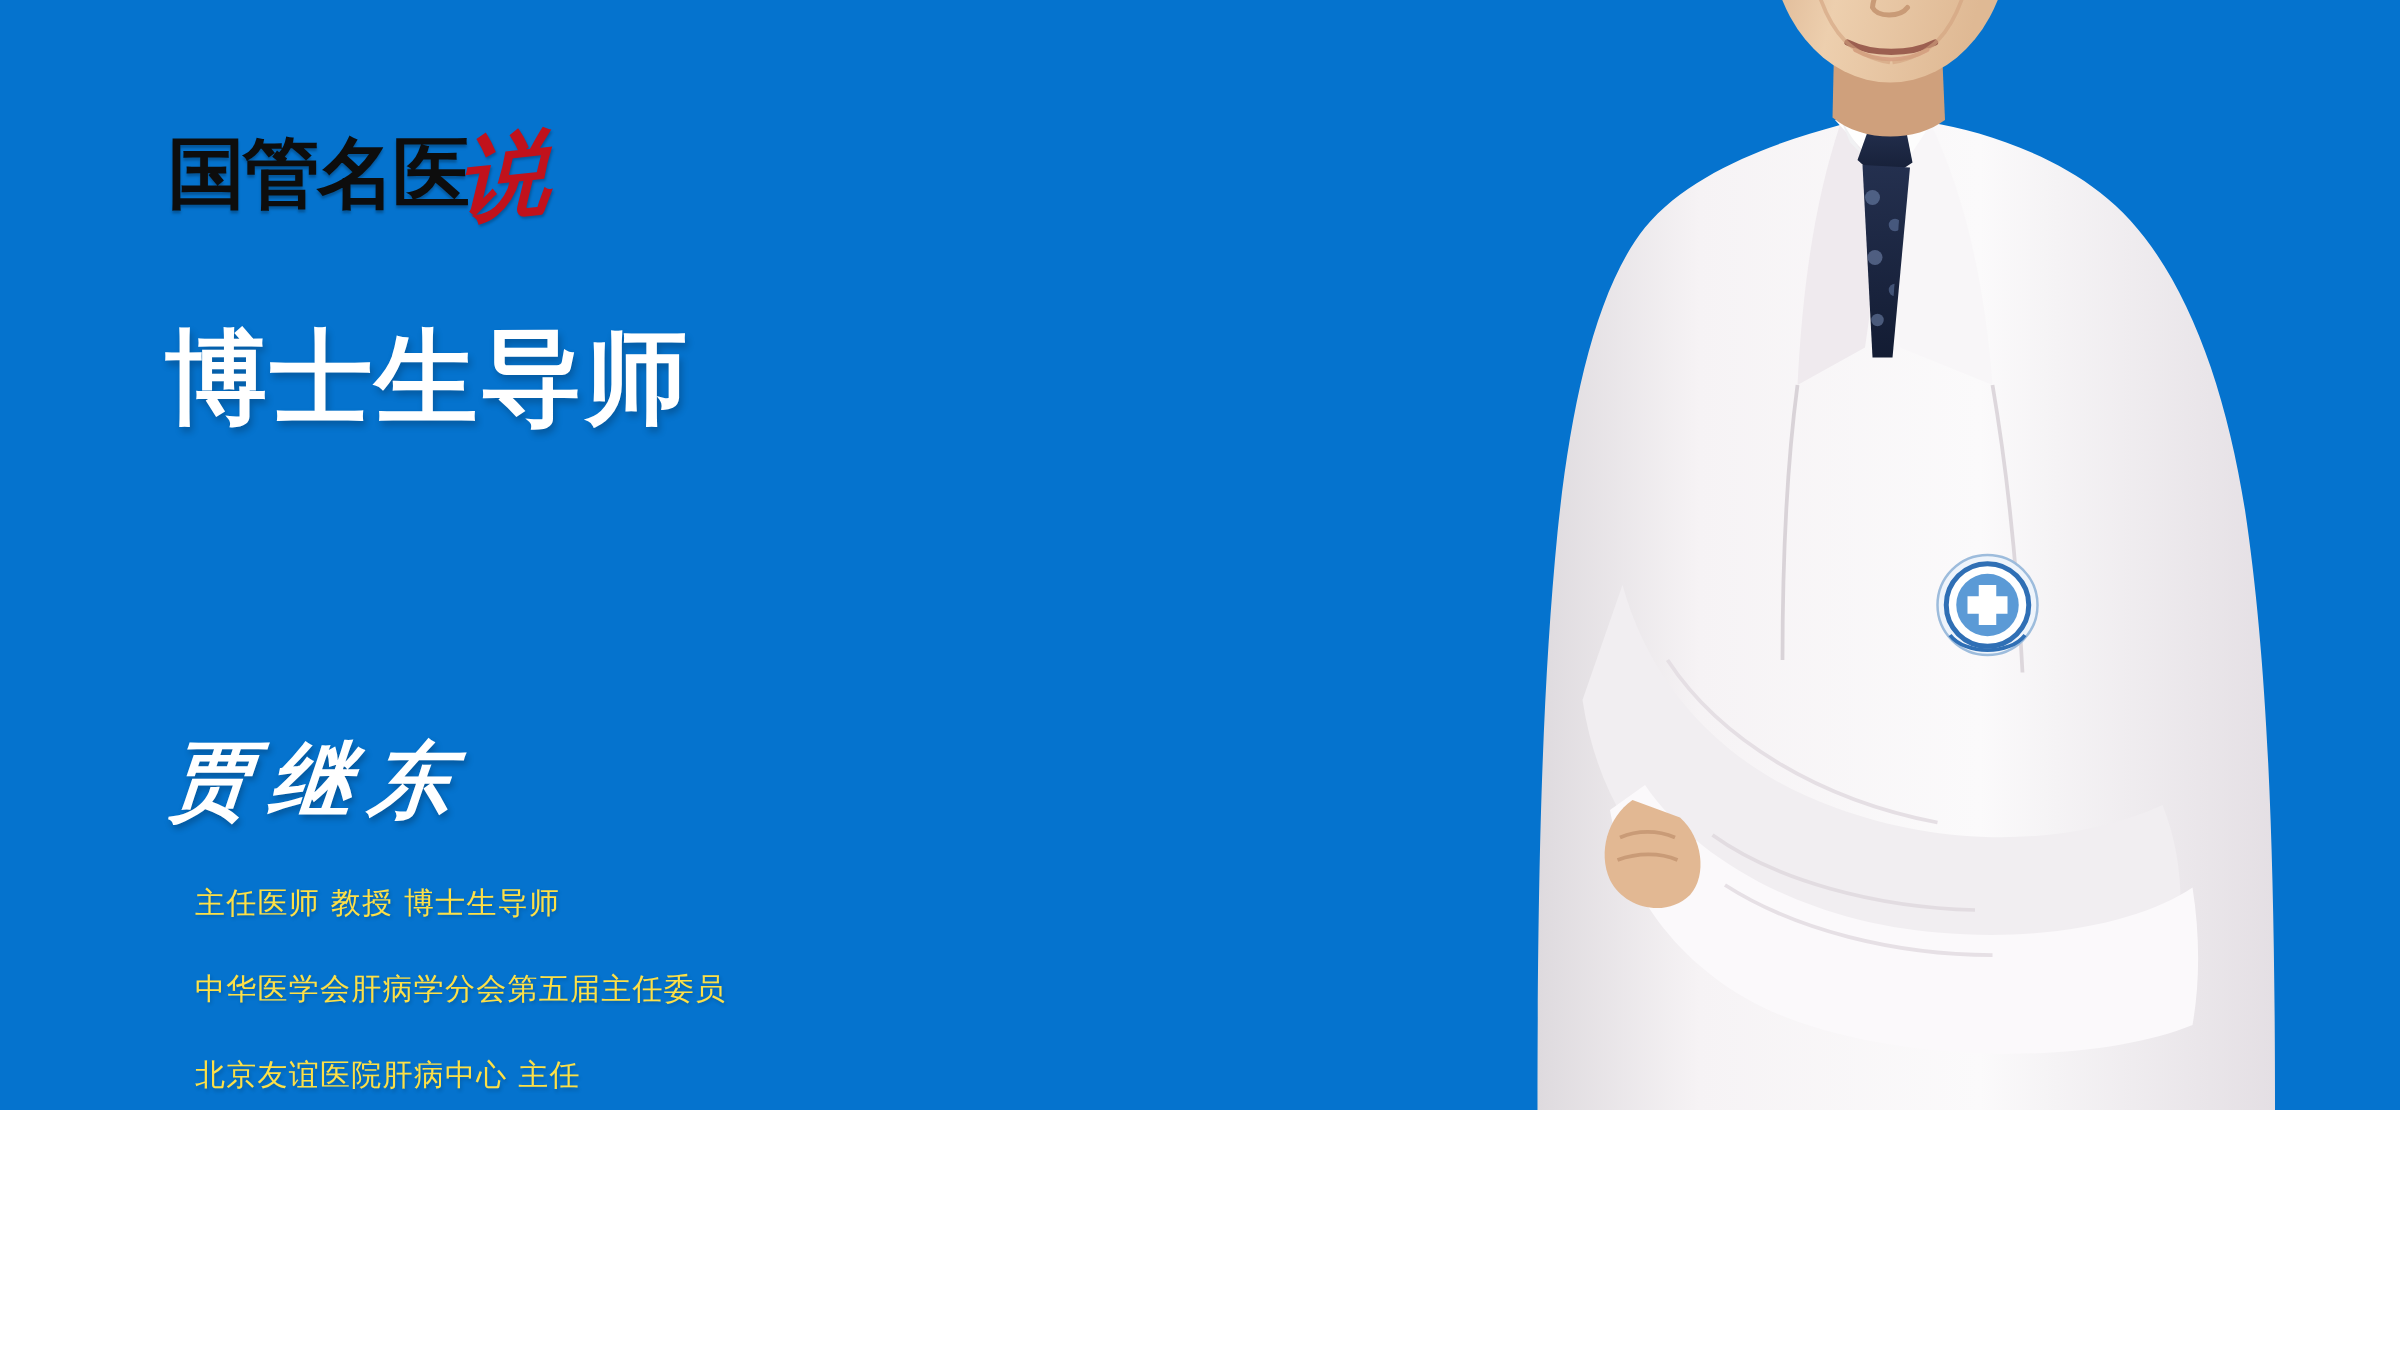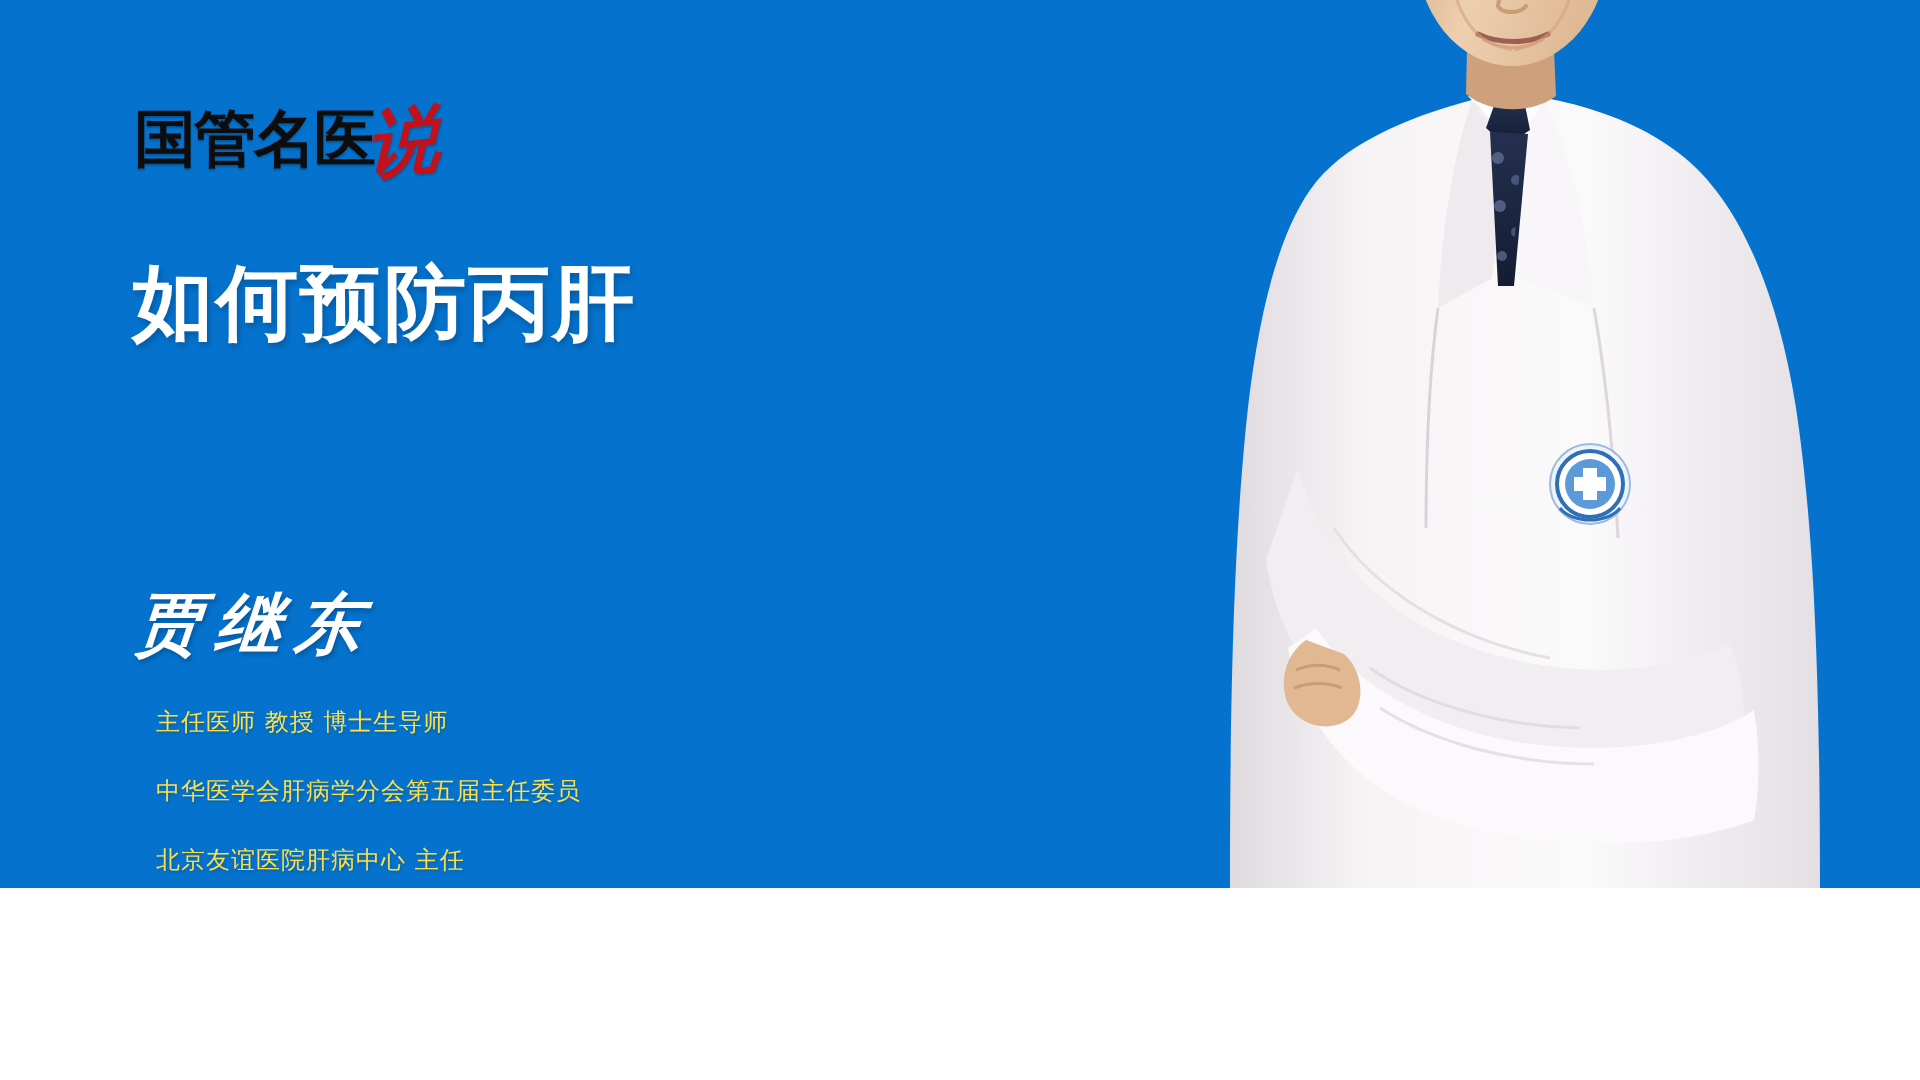--- a/index.html
+++ b/index.html
@@ -118,21 +118,21 @@
 </head>
 <body>
 
 <div id="poster" style="background: rgb(5, 115, 206);">
 
   <div class="logo">
     <span class="logo-main">国管名医</span>
     <span class="logo-accent">说</span>
   </div>
 
-  <div class="title">如何预防丙肝</div>
+  <div class="title">博士生导师</div>
 
   <div class="speaker">
     <div class="speaker-name">贾继东</div>
     <div class="credentials">
       <div class="credential-line">主任医师  教授  博士生导师</div>
       <div class="credential-line">中华医学会肝病学分会第五届主任委员</div>
       <div class="credential-line">北京友谊医院肝病中心  主任</div>
     </div>
   </div>
 

